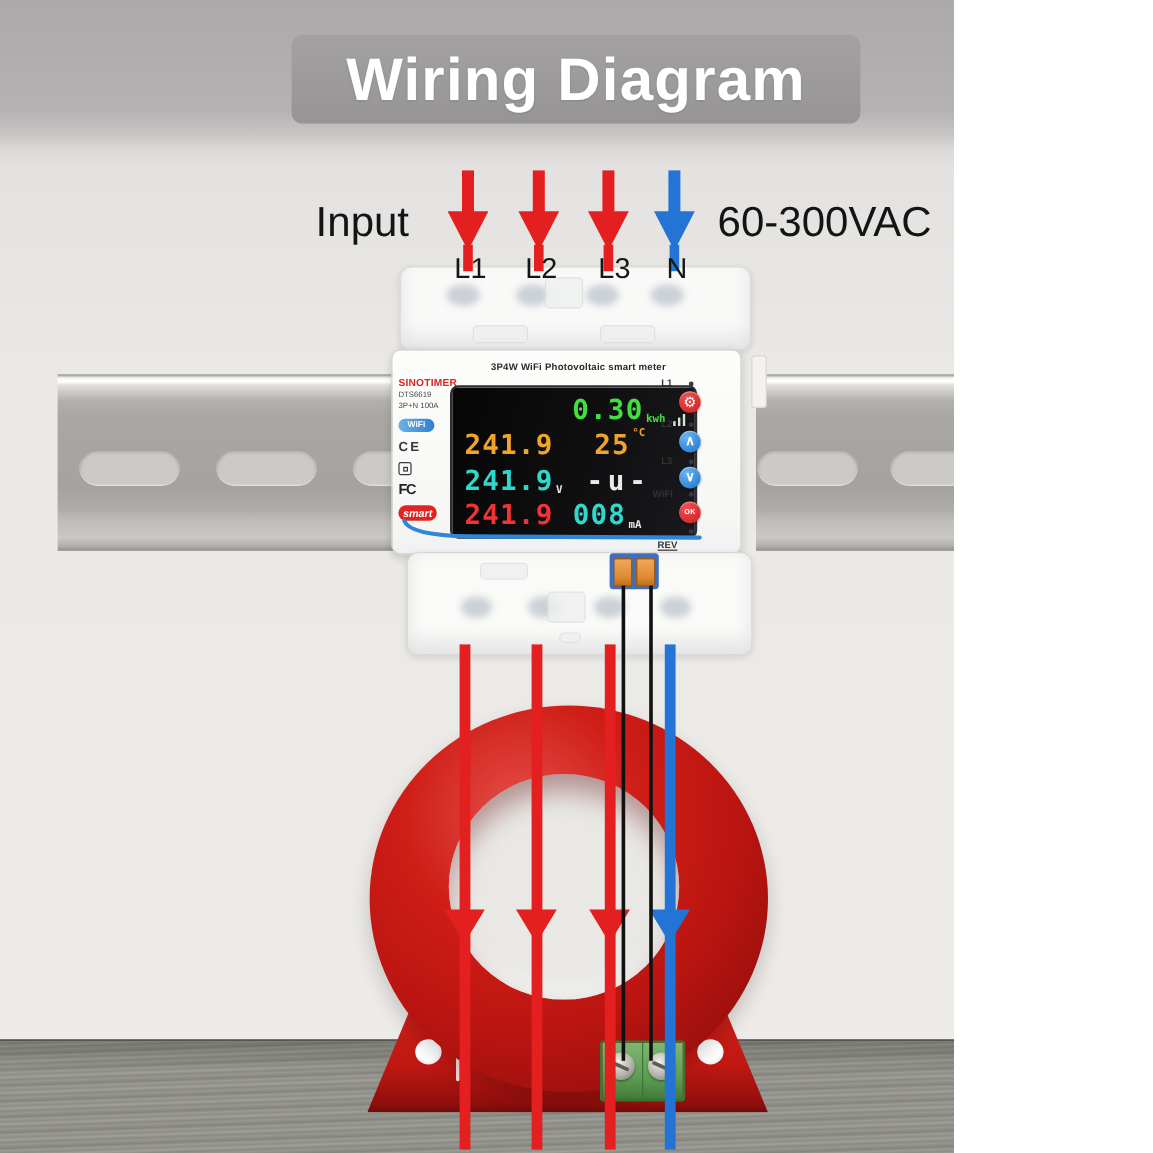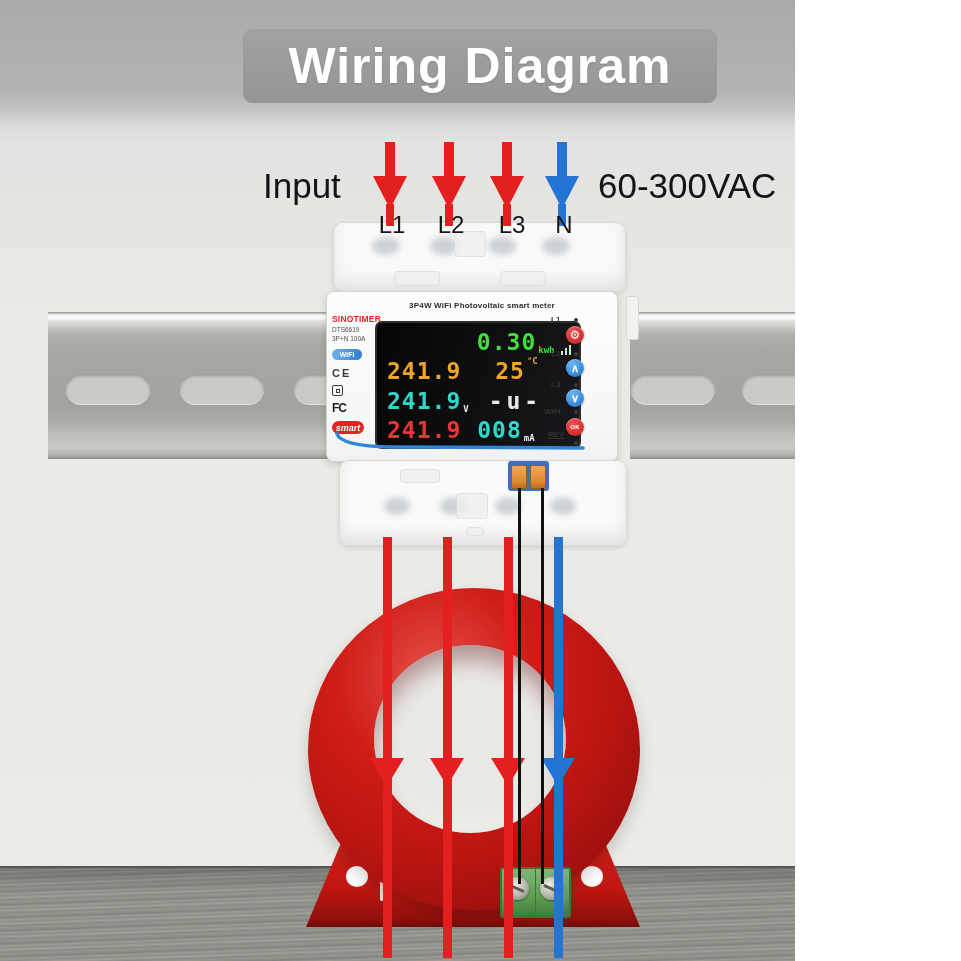--- a/index.html
+++ b/index.html
@@ -323,21 +323,21 @@
   <div class="p-btn btn-blue" style="left:566px; top:389px;">
       <span class="chev">∨</span>
     </div>
 
   <div class="p-label" style="position:absolute; left:544px; top:407px; z-index:5;">WiFi</div>
   <div class="p-dot" style="left:574px; top:410px;"></div>
   <div class="p-btn btn-red" style="left:566px; top:418px;">
       <span class="ok">OK</span>
     </div>
 
-  <div class="p-label" style="position:absolute; left:548px; top:430px; z-index:5;text-decoration:underline;">REV</div>
+  <div class="p-label" style="position:absolute; left:548px; top:450px; z-index:5;text-decoration:underline;">REV</div>
   <div class="p-dot" style="left:574px; top:441px;"></div>
 
   <div class="cover cover-bottom">
     <div class="blob" style="left:44px; top:36px; width:26px; height:18px;"></div>
     <div class="blob" style="left:100px; top:36px; width:26px; height:18px;"></div>
     <div class="blob" style="left:155px; top:36px; width:26px; height:18px;"></div>
     <div class="blob" style="left:210px; top:36px; width:26px; height:18px;"></div>
     <div class="clip-sq" style="left:116px; top:32px; width:32px; height:26px;"></div>
     <div class="clip-sq" style="left:60px; top:8px; width:40px; height:14px;"></div>
     <div class="clip-sq" style="left:126px; top:66px; width:18px; height:9px;"></div>

